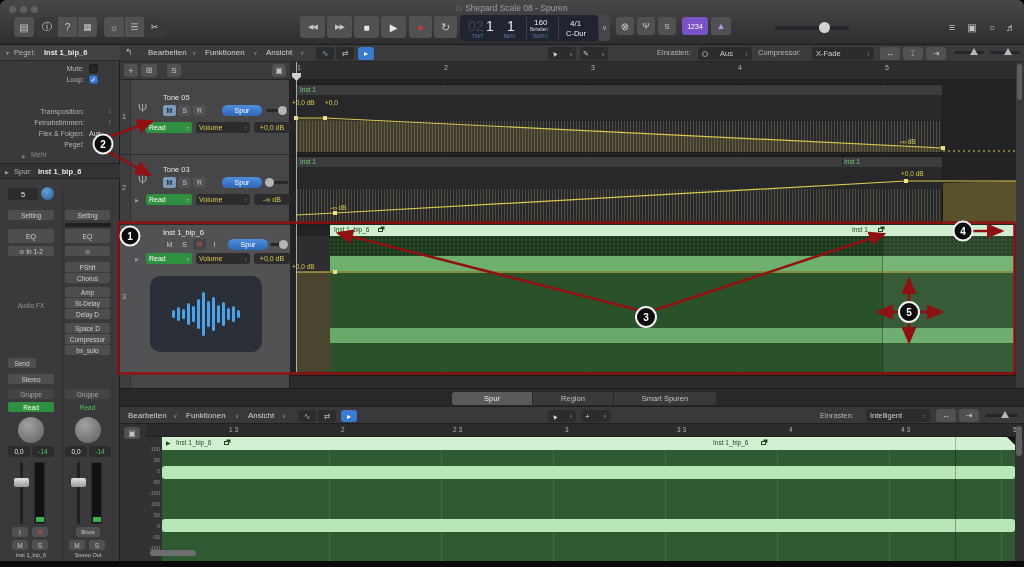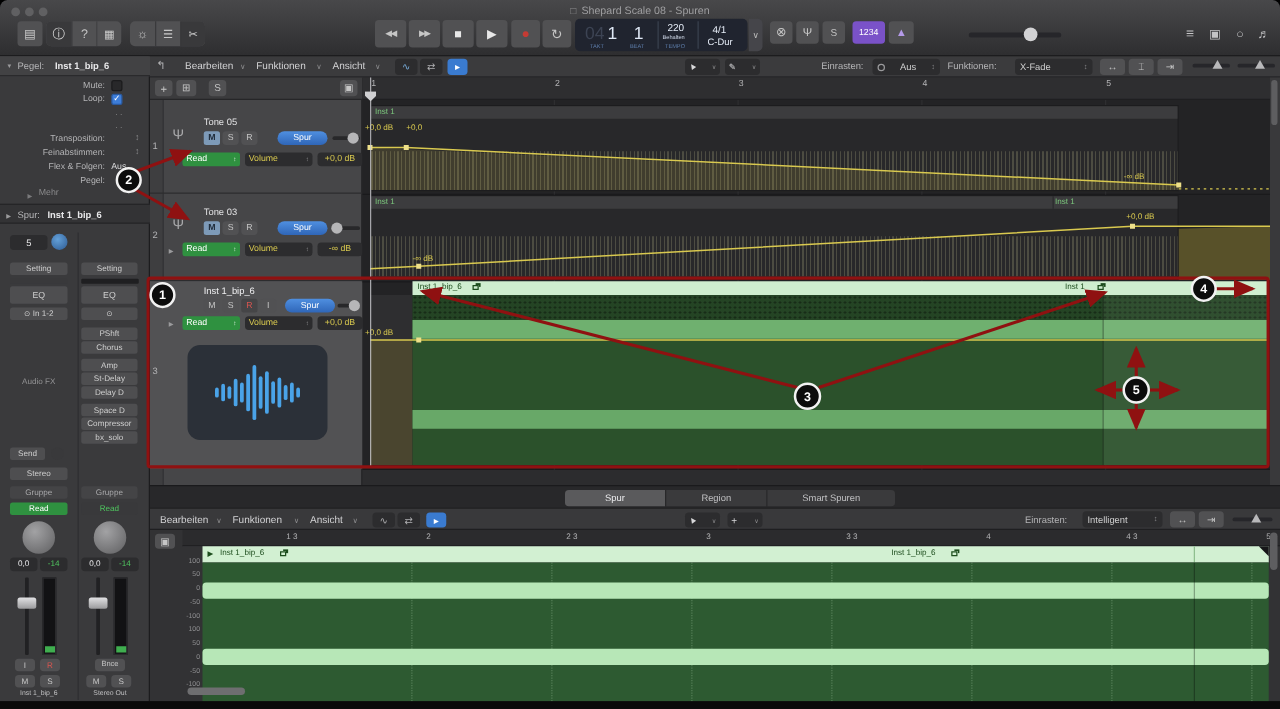--- a/index.html
+++ b/index.html
@@ -74,27 +74,27 @@
         <span>▶</span>
       </div>
     <div class="ab btn flx" style="left:409px;top:16px;width:23px;height:22px;font-size:11px;color:#c43b34">
         <span>●</span>
       </div>
     <div class="ab btn flx" style="left:434px;top:16px;width:23px;height:22px;font-size:11px">
         <span>↻</span>
       </div>
 
     <div class="ab" style="left:460px;top:15px;width:138px;height:26px;background:#20242f;border-radius:4px">
-      <span class="ab" style="left:8px;top:3px;font-size:14px;color:#3c4353">04</span>
+      <span class="ab" style="left:8px;top:3px;font-size:14px;color:#3c4353">02</span>
       <span class="ab" style="left:26px;top:3px;font-size:14px;color:#dfe8f5">1</span>
       <span class="ab" style="left:47px;top:3px;font-size:14px;color:#dfe8f5">1</span>
       <span class="ab" style="left:12px;top:19px;font-size:4.5px;color:#5b7aa6">TAKT</span>
       <span class="ab" style="left:44px;top:19px;font-size:4.5px;color:#5b7aa6">BEAT</span>
       <div class="ab" style="left:66px;top:2px;width:1px;height:22px;background:#39404f"></div>
-      <span class="ab" style="left:74px;top:3px;font-size:8px;color:#e6edf8">220</span>
+      <span class="ab" style="left:74px;top:3px;font-size:8px;color:#e6edf8">160</span>
       <span class="ab" style="left:70px;top:12px;font-size:4.5px;color:#cfd8e8">Behalten</span>
       <span class="ab" style="left:72px;top:19px;font-size:4.5px;color:#5b7aa6">TEMPO</span>
       <div class="ab" style="left:98px;top:2px;width:1px;height:22px;background:#39404f"></div>
       <span class="ab" style="left:110px;top:4px;font-size:8px;color:#e6edf8">4/1</span>
       <span class="ab" style="left:106px;top:14px;font-size:7.5px;color:#e6edf8">C-Dur</span>
     </div>
     <div class="ab flx" style="left:599px;top:15px;width:11px;height:26px;background:#45454a;border-radius:0 4px 4px 0;color:#bbb;font-size:7px">
         <span>∨</span>
       </div>
     <div class="ab btn flx" style="left:616px;top:17px;width:18px;height:18px;font-size:10px">
@@ -311,21 +311,21 @@
     <div class="ab btn2 sb" style="left:460px;top:2px;width:28px;height:13px;padding:0 3px">
       <span style="font-size:7px;color:#d8d8da">✎</span>
       <span style="font-size:5px;color:#8a8a8c">∨</span>
     </div>
     <span class="ab txt" style="left:537px;top:3px;font-size:7.5px">Einrasten:</span>
     <div class="ab btn2 sb" style="left:578px;top:2px;width:54px;height:13px;padding:0 4px">
       <span style="width:6px;height:6px;border:1px solid #9a9a9c;border-radius:50%;display:inline-block"></span>
       <span style="font-size:7.5px">Aus</span>
       <span style="font-size:6px;color:#8a8a8c">↕</span>
     </div>
-    <span class="ab txt" style="left:638px;top:3px;font-size:7.5px">Funktionen:</span>
+    <span class="ab txt" style="left:638px;top:3px;font-size:7.5px">Compressor:</span>
     <div class="ab btn2 sb" style="left:692px;top:2px;width:62px;height:13px;padding:0 4px">
       <span style="font-size:7.5px">X-Fade</span>
       <span style="font-size:6px;color:#8a8a8c">↕</span>
     </div>
     <div class="ab btn flx" style="left:760px;top:2px;width:20px;height:13px">
         <span style="font-size:8px">↔</span>
       </div>
     <div class="ab btn flx" style="left:783px;top:2px;width:20px;height:13px">
         <span style="font-size:8px">⌶</span>
       </div>

